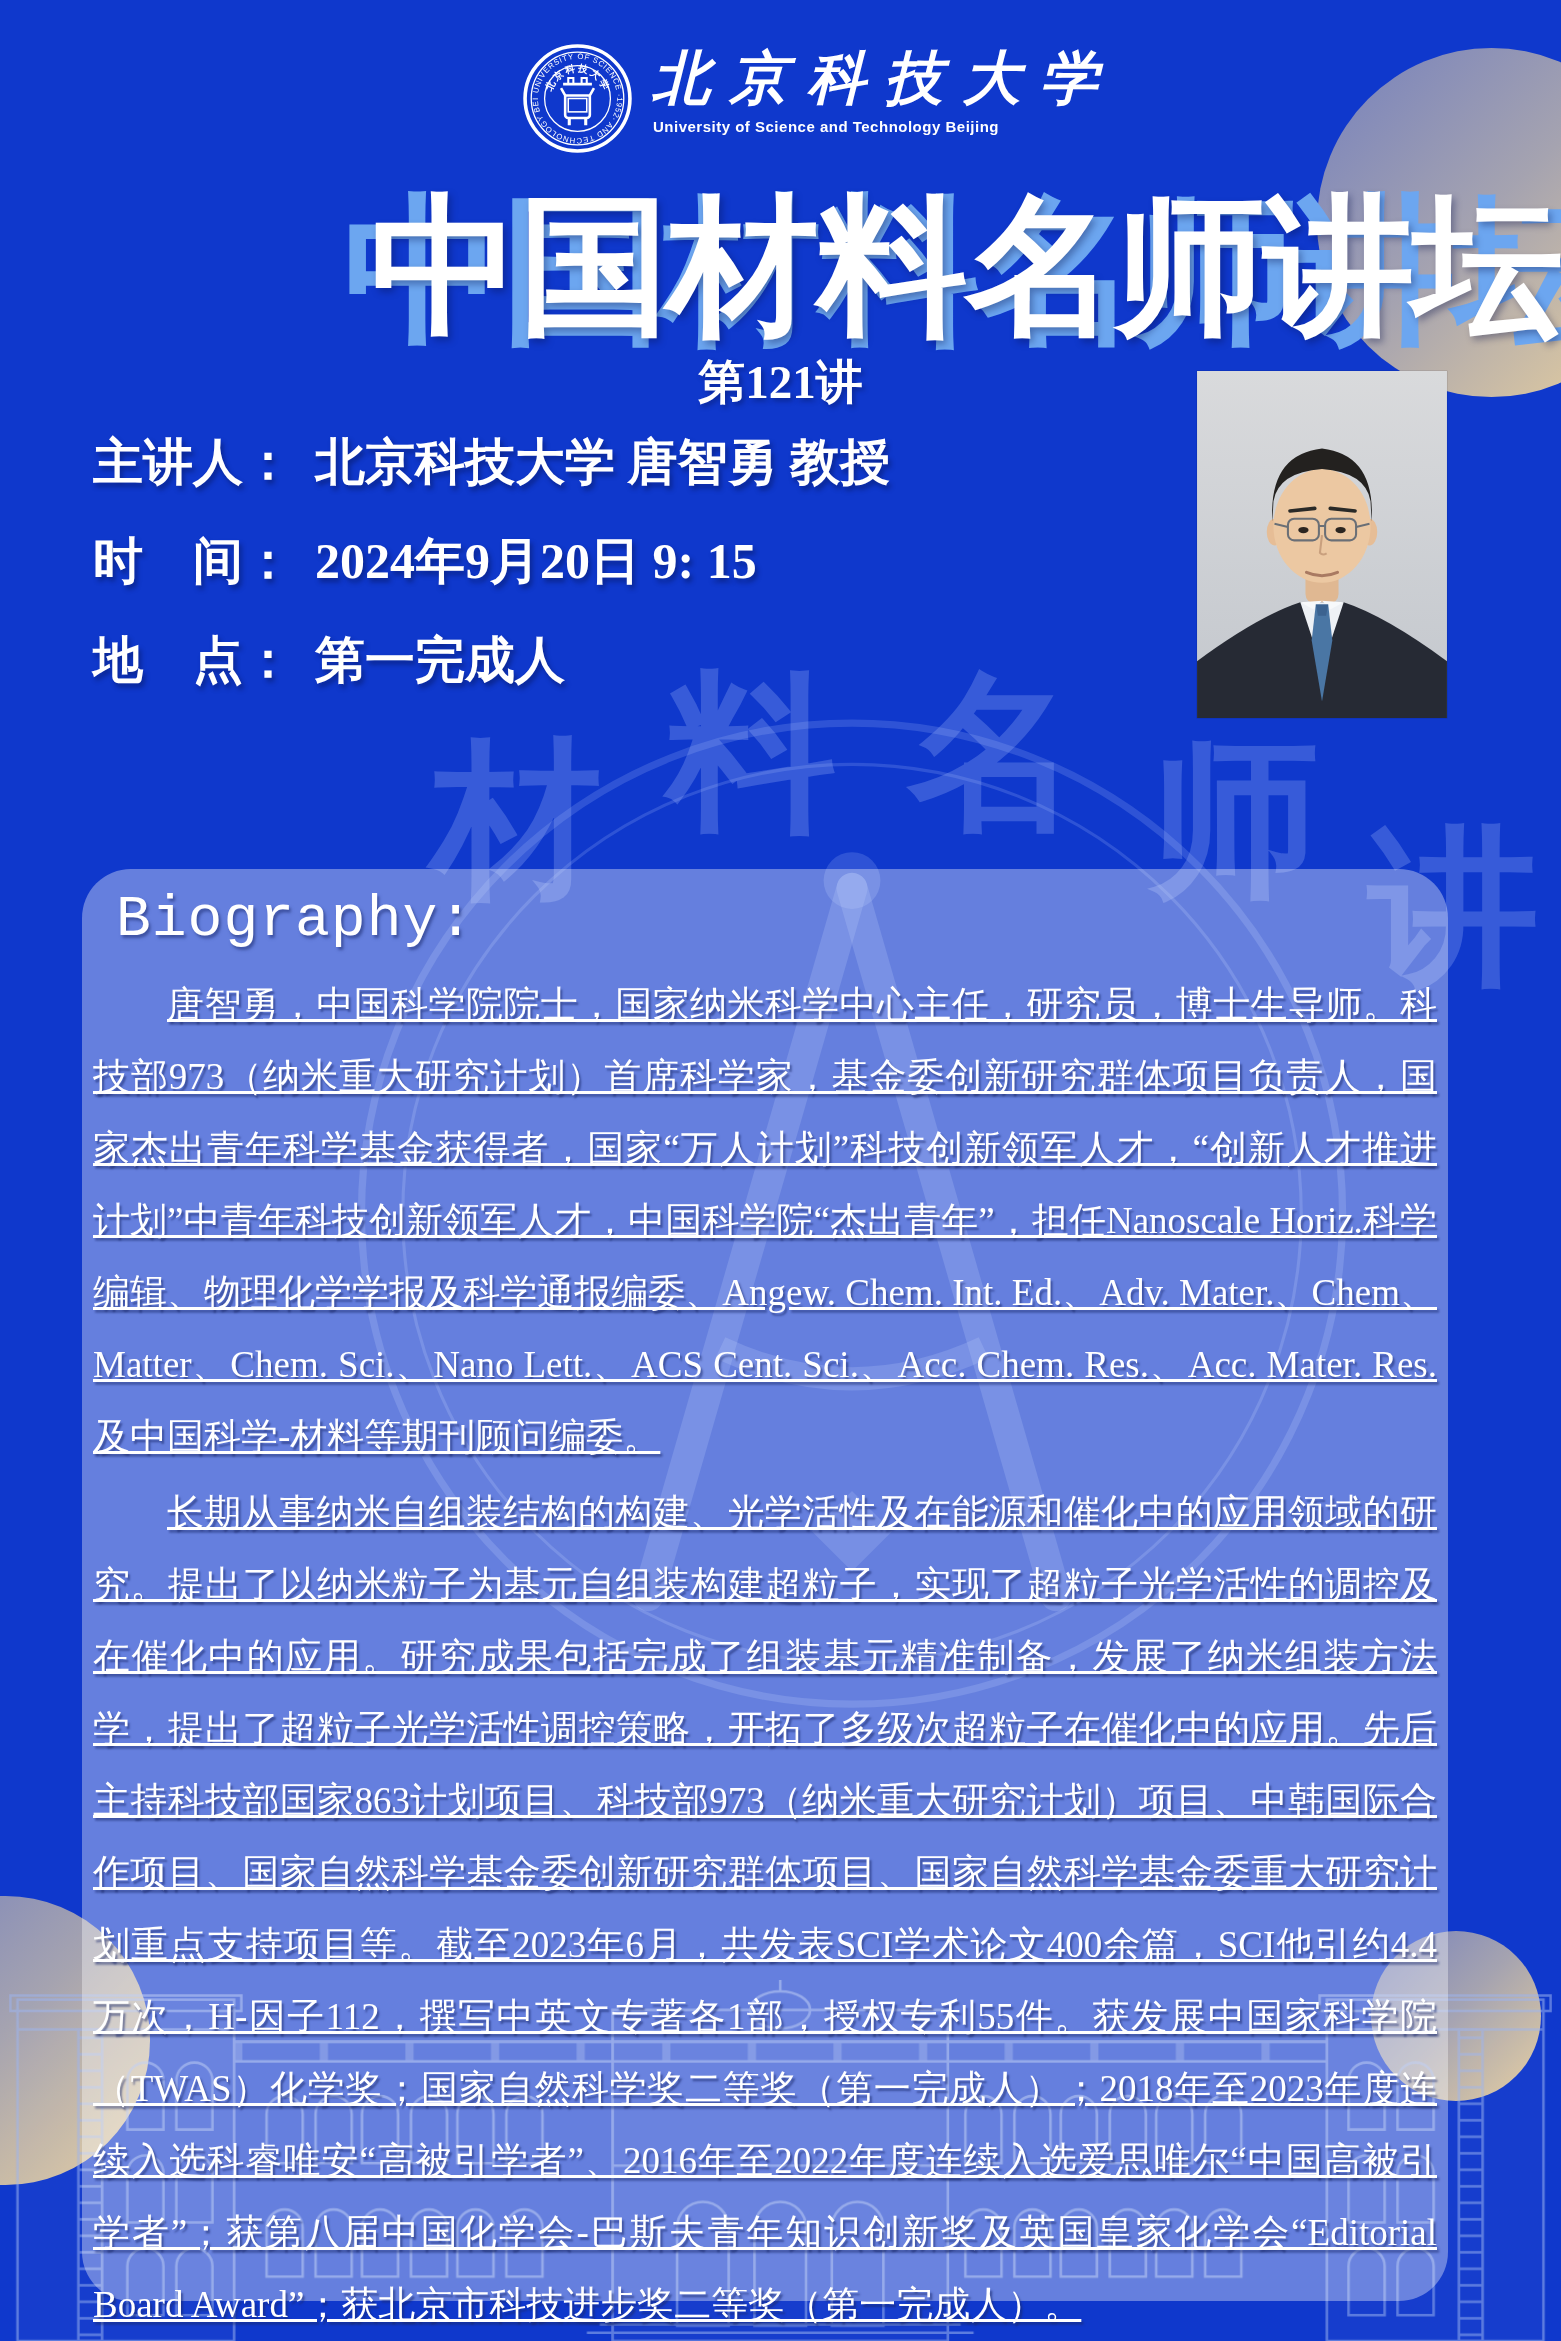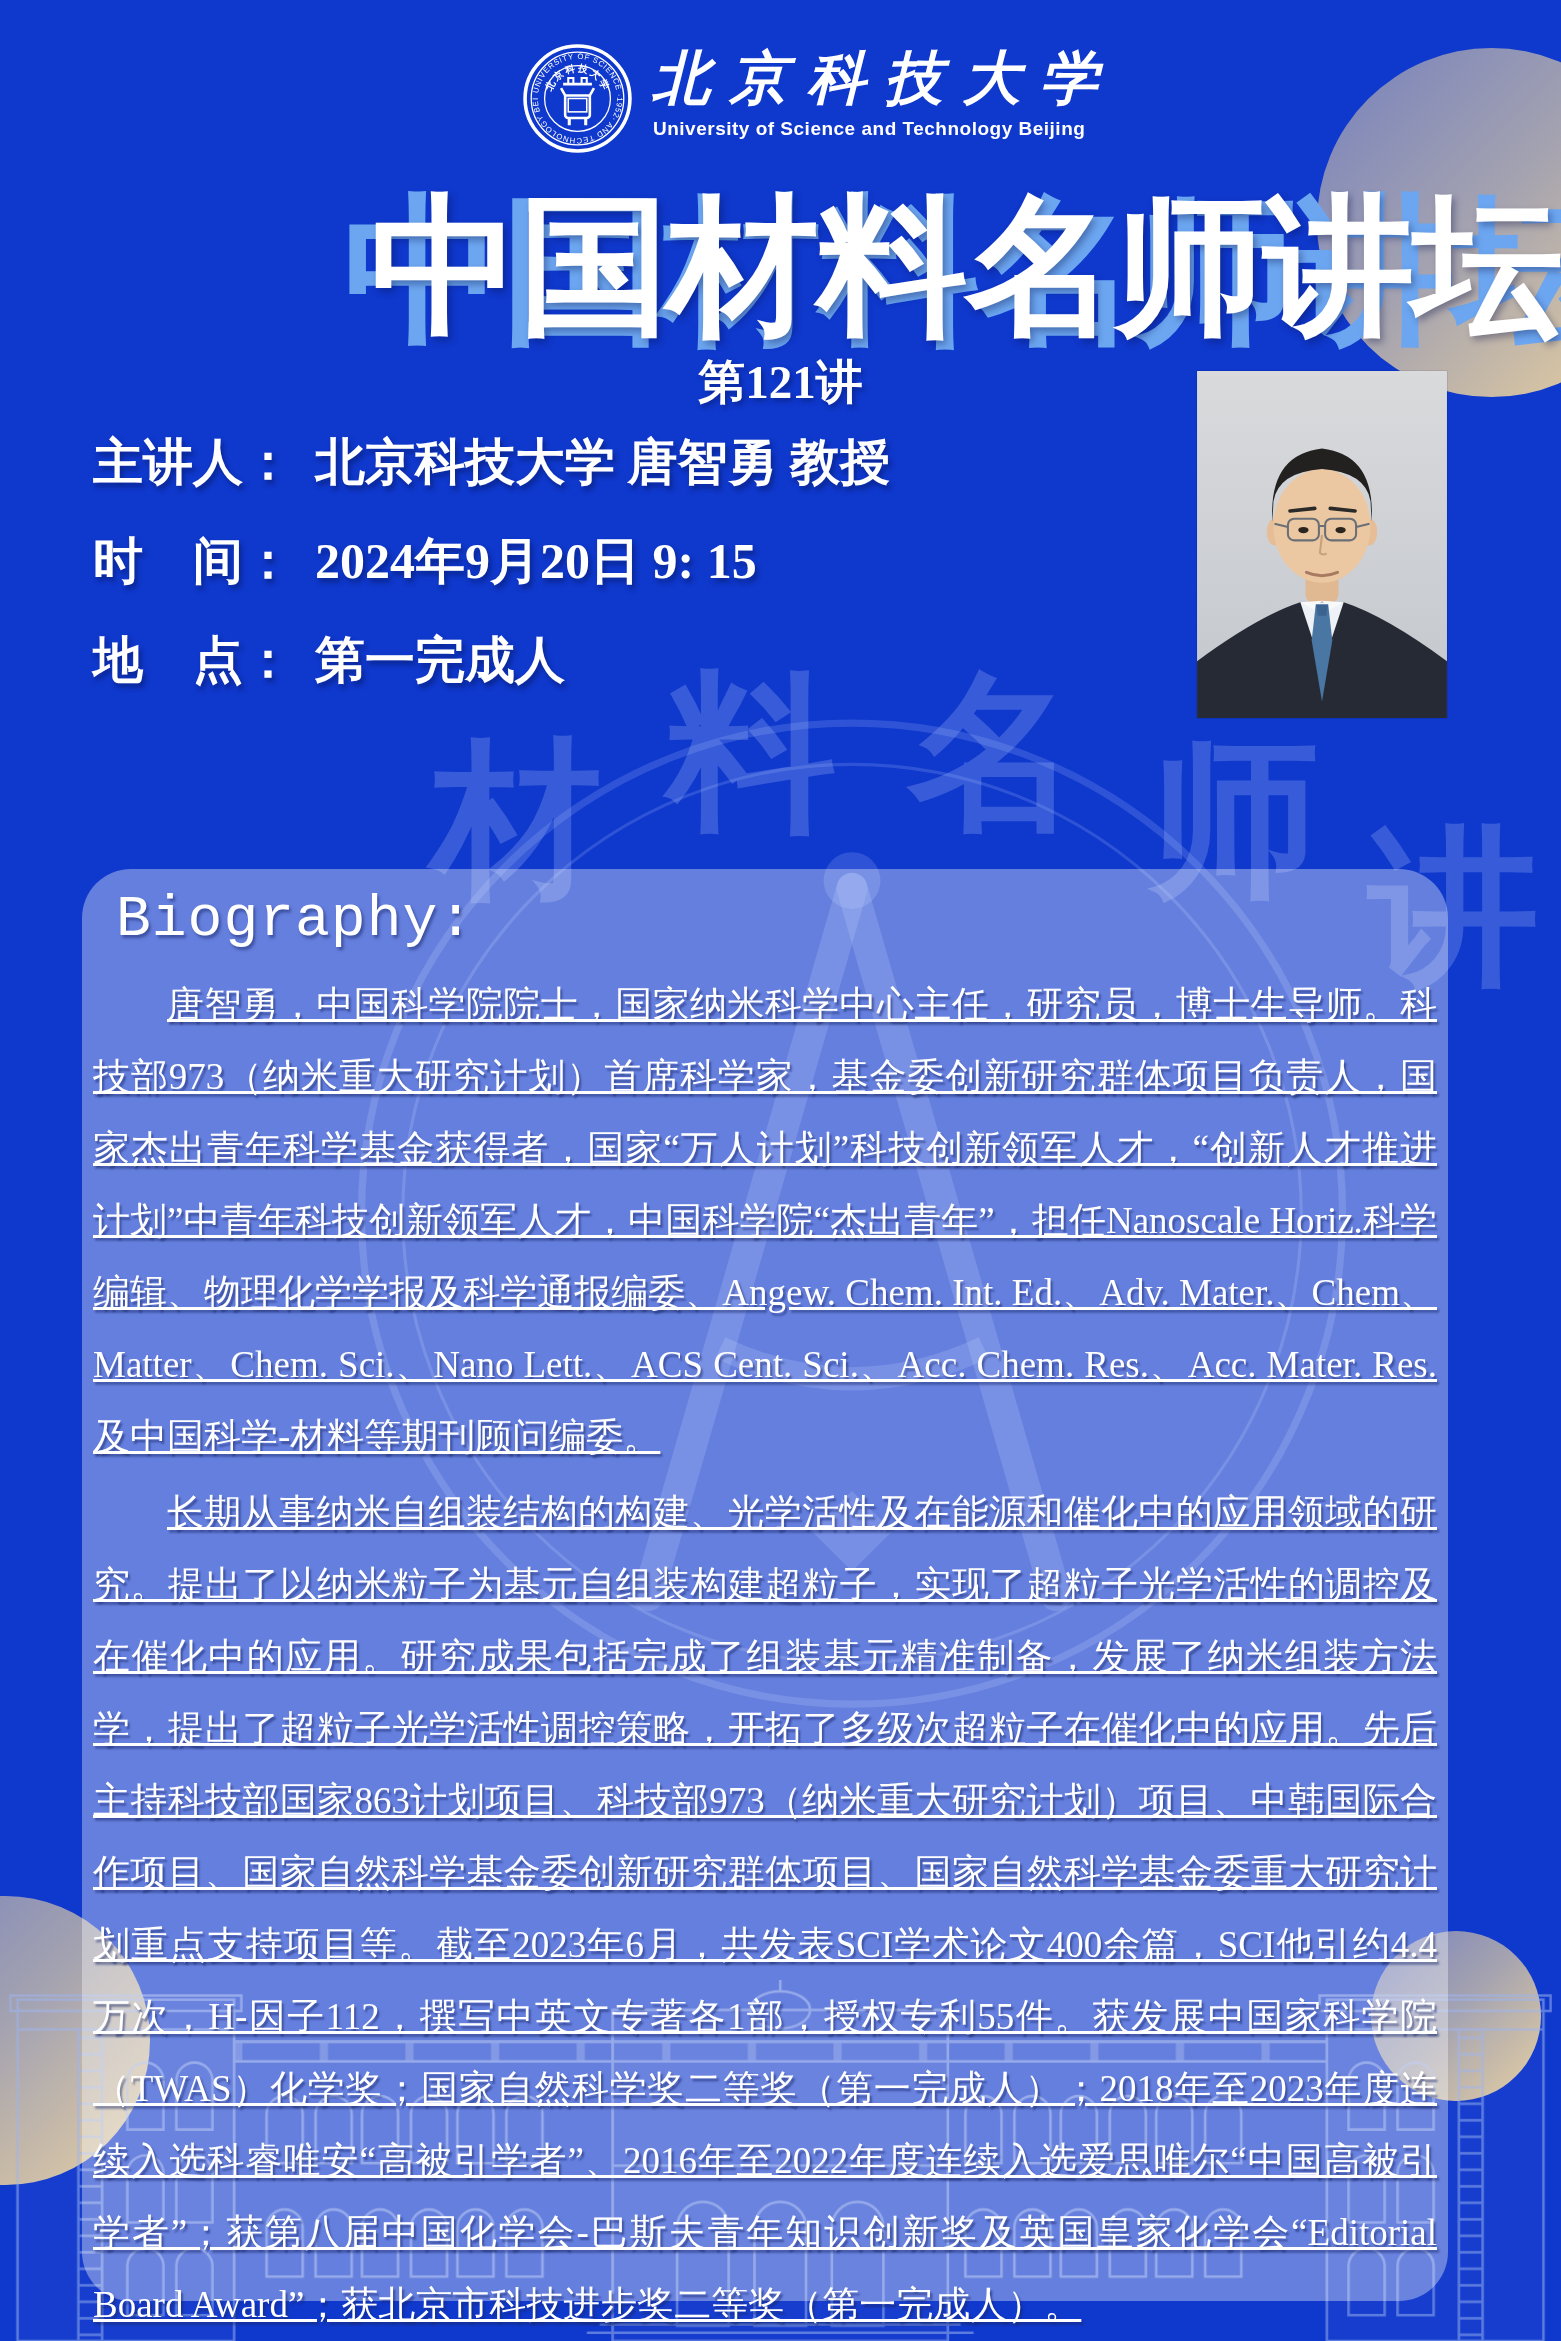--- a/index.html
+++ b/index.html
@@ -21,21 +21,21 @@
   .moon-bl{left:-139px;top:1896px;width:289px;height:289px;}
 
   .wm-svg,.building-svg{position:absolute;left:0;pointer-events:none;}
   .wm-svg{top:0;z-index:2;}
   .building-svg{top:1980px;z-index:3;}
 
   
   .seal{position:absolute;left:523px;top:44px;width:109px;height:109px;z-index:5;}
   .uni-cn{position:absolute;left:652px;top:45px;width:475px;height:67px;z-index:5;
     font-family:var(--serif);font-style:italic;font-weight:bold;color:#fff;font-size:58px;line-height:67px;letter-spacing:19.6px;white-space:nowrap;}
-  .uni-en{position:absolute;left:653px;top:118px;z-index:5;font-family:var(--sans);font-weight:bold;color:#fff;font-size:19px;letter-spacing:0.5px;white-space:nowrap;}
+  .uni-en{position:absolute;left:653px;top:118px;z-index:5;font-family:var(--sans);font-weight:bold;color:#fff;font-size:15px;letter-spacing:0.5px;white-space:nowrap;}
 
   
   .title-wrap{position:absolute;left:0;top:182px;width:1561px;height:170px;text-align:right;z-index:6;}
   .title-layer{position:absolute;left:0;right:0;top:0;font-family:var(--serif);font-weight:bold;font-size:151px;line-height:170px;letter-spacing:-2.1px;white-space:nowrap;}
   .title-blue{color:#6ca6f0;transform:scale(1.065) translateY(4.1px);transform-origin:50% 50%;}
   .title-white{color:#ffffff;text-shadow:3.1px 4.1px 7.2px rgba(5,15,70,.35);}
   .session{position:absolute;left:0;top:341px;width:1561px;text-align:center;z-index:6;color:#fff;font-family:var(--serif);font-weight:bold;font-size:47px;line-height:83px;text-shadow:2.6px 3.1px 5.2px rgba(5,15,70,.4);}
 
   
   .info{position:absolute;left:93px;top:413px;width:1477px;z-index:6;}

